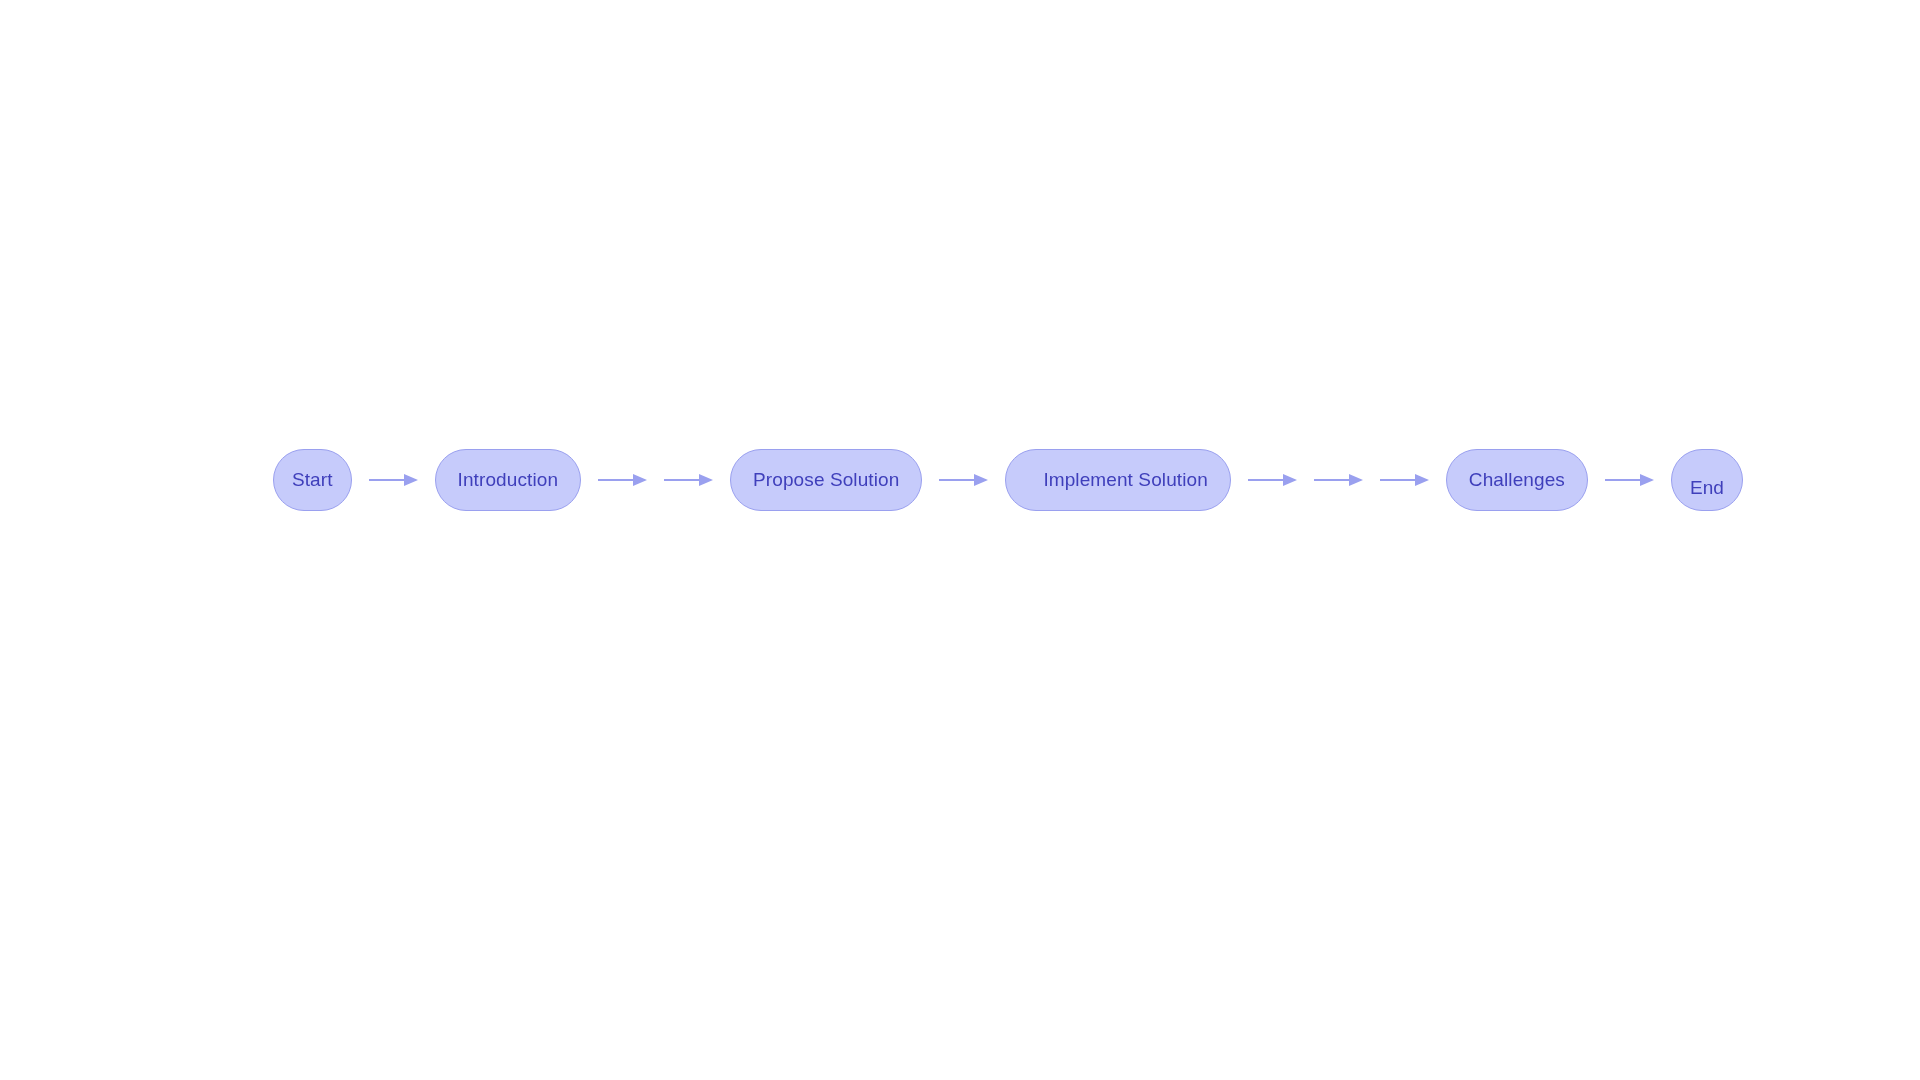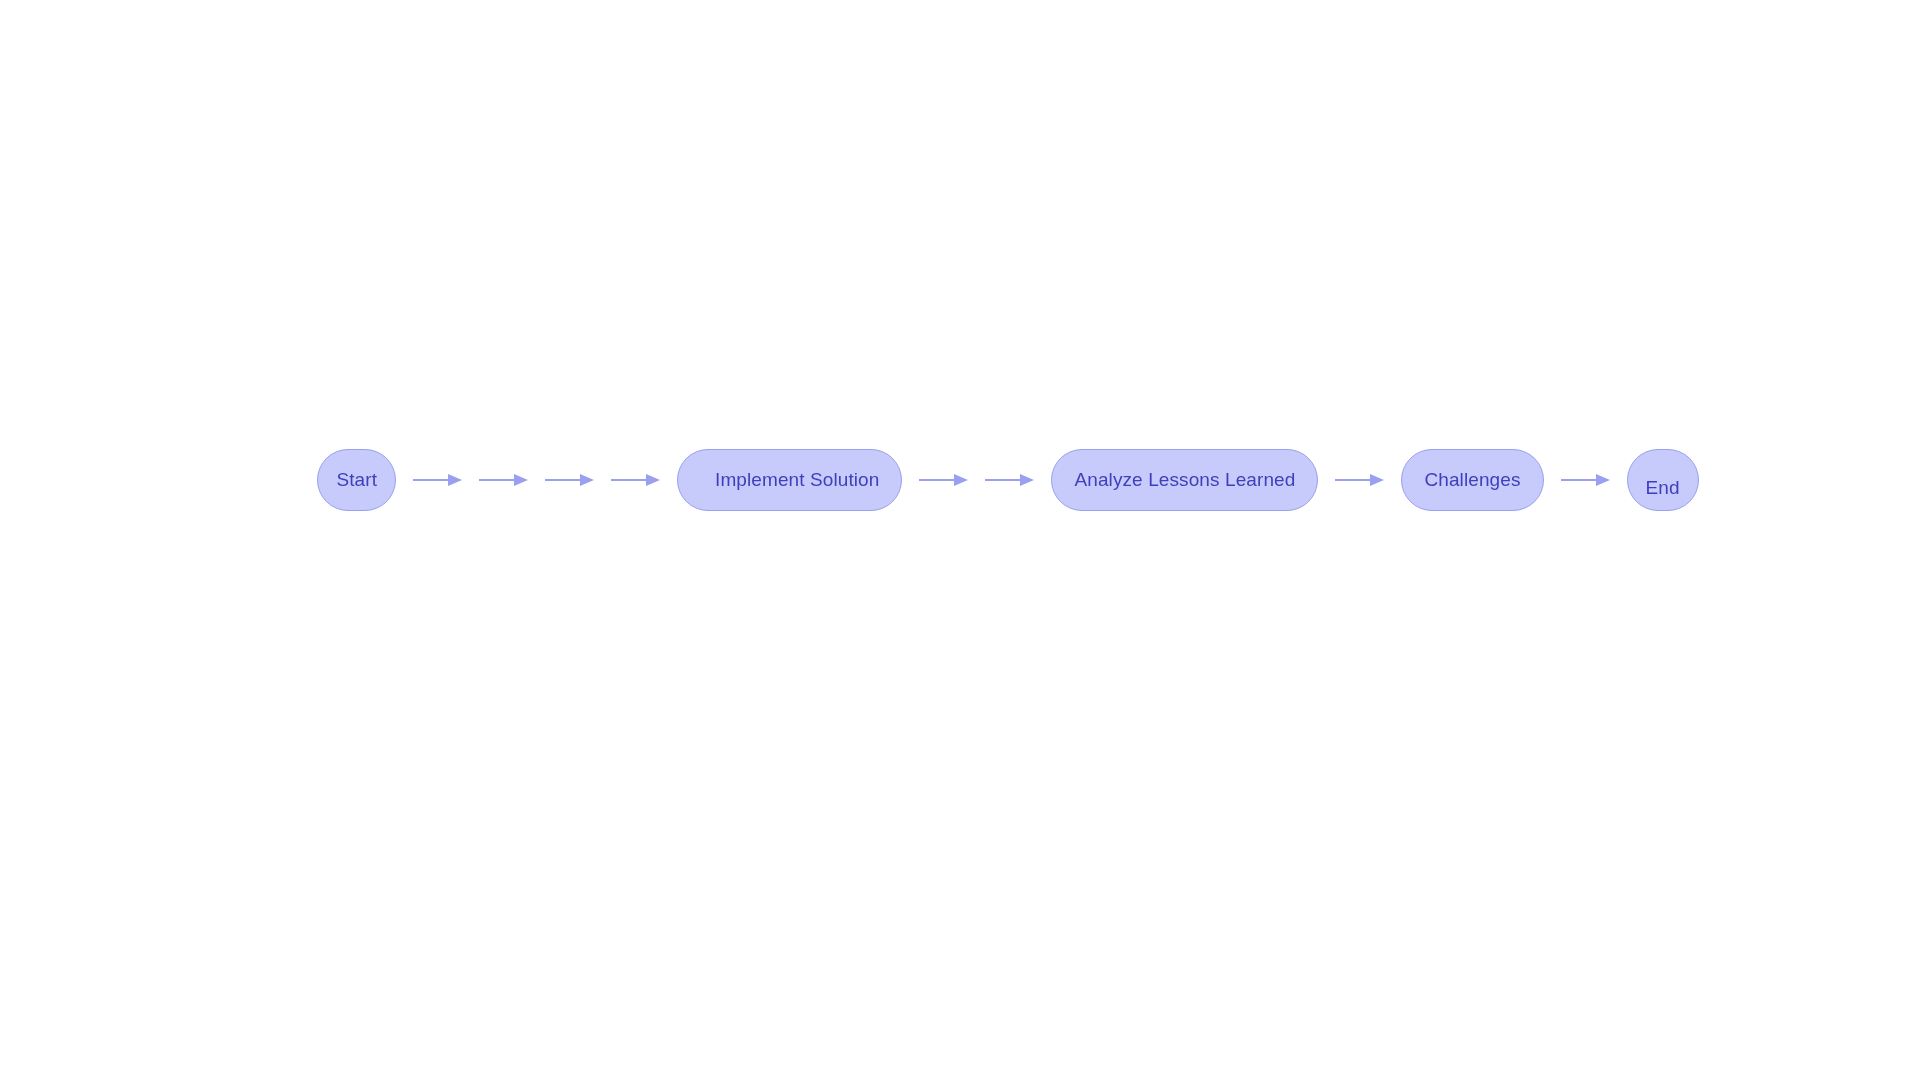--- a/index.html
+++ b/index.html
@@ -88,31 +88,37 @@
 
   <div class="node terminal" style="background: rgb(198, 203, 251); border-color: rgb(154, 160, 239);">
         <span class="node-label" style="color: rgb(63, 63, 187);">Start</span>
       </div>
       <div class="edge">
         <svg width="49" height="20" viewBox="0 0 49 20">
           <line x1="0" y1="10" x2="36" y2="10" stroke="#9aa0ef" stroke-width="2"></line>
           <polygon points="35,4 49,10 35,16" fill="#9aa0ef"></polygon>
         </svg>
       </div>
+      <div class="node" style="background: rgb(198, 203, 251); border-color: rgb(154, 160, 239);">
+        <span class="node-label" style="color: rgb(63, 63, 187);">Introduction</span>
+      </div>
       <div class="edge">
         <svg width="49" height="20" viewBox="0 0 49 20">
           <line x1="0" y1="10" x2="36" y2="10" stroke="#9aa0ef" stroke-width="2"></line>
           <polygon points="35,4 49,10 35,16" fill="#9aa0ef"></polygon>
         </svg>
       </div>
       <div class="edge">
         <svg width="49" height="20" viewBox="0 0 49 20">
           <line x1="0" y1="10" x2="36" y2="10" stroke="#9aa0ef" stroke-width="2"></line>
           <polygon points="35,4 49,10 35,16" fill="#9aa0ef"></polygon>
         </svg>
+      </div>
+      <div class="node" style="background: rgb(198, 203, 251); border-color: rgb(154, 160, 239);">
+        <span class="node-label" style="color: rgb(63, 63, 187);">Propose Solution</span>
       </div>
       <div class="edge">
         <svg width="49" height="20" viewBox="0 0 49 20">
           <line x1="0" y1="10" x2="36" y2="10" stroke="#9aa0ef" stroke-width="2"></line>
           <polygon points="35,4 49,10 35,16" fill="#9aa0ef"></polygon>
         </svg>
       </div>
       <div class="node" style="background: rgb(198, 203, 251); border-color: rgb(154, 160, 239);">
         <span class="node-label" style="color: rgb(63, 63, 187); margin-left: 15px;">Implement Solution</span>
       </div>
@@ -120,23 +126,20 @@
         <svg width="49" height="20" viewBox="0 0 49 20">
           <line x1="0" y1="10" x2="36" y2="10" stroke="#9aa0ef" stroke-width="2"></line>
           <polygon points="35,4 49,10 35,16" fill="#9aa0ef"></polygon>
         </svg>
       </div>
       <div class="edge">
         <svg width="49" height="20" viewBox="0 0 49 20">
           <line x1="0" y1="10" x2="36" y2="10" stroke="#9aa0ef" stroke-width="2"></line>
           <polygon points="35,4 49,10 35,16" fill="#9aa0ef"></polygon>
         </svg>
-      </div>
-      <div class="node" style="background: rgb(198, 203, 251); border-color: rgb(154, 160, 239);">
-        <span class="node-label" style="color: rgb(63, 63, 187);">Analyze Lessons Learned</span>
       </div>
       <div class="edge">
         <svg width="49" height="20" viewBox="0 0 49 20">
           <line x1="0" y1="10" x2="36" y2="10" stroke="#9aa0ef" stroke-width="2"></line>
           <polygon points="35,4 49,10 35,16" fill="#9aa0ef"></polygon>
         </svg>
       </div>
       <div class="node" style="background: rgb(198, 203, 251); border-color: rgb(154, 160, 239);">
         <span class="node-label" style="color: rgb(63, 63, 187);">Challenges</span>
       </div>

